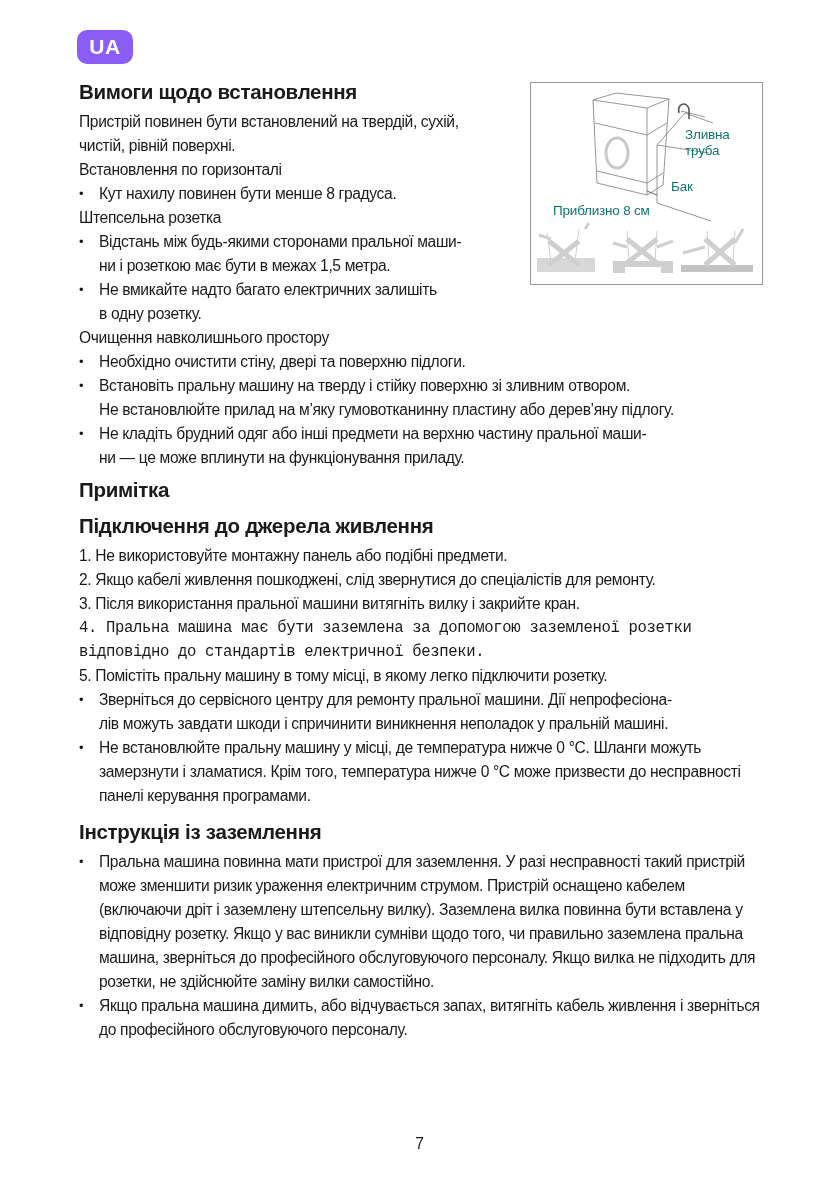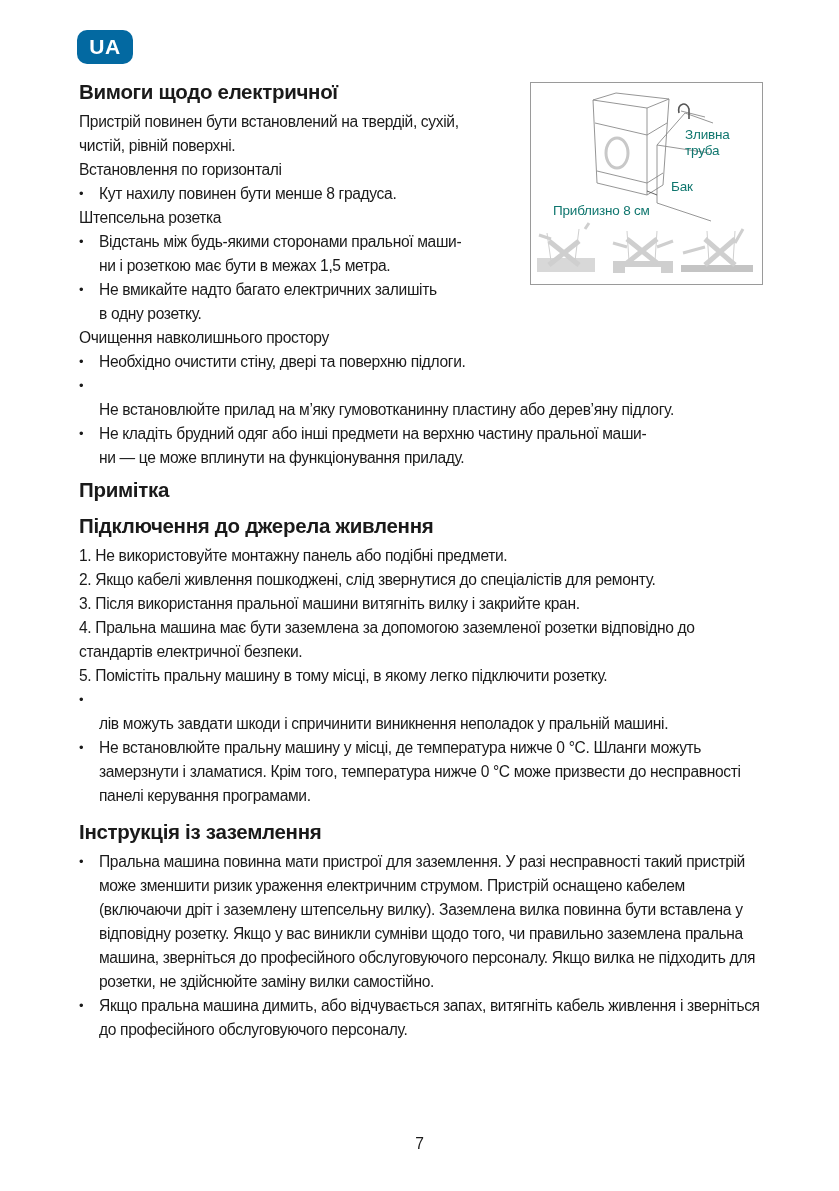--- a/index.html
+++ b/index.html
@@ -2,21 +2,21 @@
 <html><head>
   <meta charset="utf-8">
   <style>
     html, body { margin: 0; padding: 0; background: #ffffff; }
     body {
       width: 839px; height: 1191px; position: relative; overflow: hidden;
       font-family: "Liberation Sans", sans-serif; color: #1a1a1a;
     }
     .lang-badge {
       position: absolute; left: 77px; top: 30px; width: 56px; height: 34px;
-      background: #0369a1; border-radius: 10px; color: #ffffff;
+      background: #8b5cf6; border-radius: 10px; color: #ffffff;
       font-weight: bold; font-size: 21px; line-height: 34px; text-align: center;
       letter-spacing: 0.5px;
     }
     .content { position: absolute; left: 79px; top: 78px; width: 690px; }
     h2 {
       font-size: 20.5px; font-weight: bold; margin: 0; letter-spacing: -0.3px;
       color: #1a1a1a; line-height: 28px;
     }
     .p { font-size: 15.6px; line-height: 24px; letter-spacing: -0.35px; margin: 0; }
     .bullet { position: relative; padding-left: 20px; font-size: 15.6px; line-height: 24px; letter-spacing: -0.35px; }
@@ -77,57 +77,57 @@
   <div class="fig-label" style="left:154px;top:44px;">
     <div>Зливна</div>
     <div>труба</div>
   </div>
   <div class="fig-label" style="left:140px;top:96px;">Бак</div>
   <div class="fig-label" style="left:22px;top:120px;">Приблизно 8 см</div>
 </div>
 
 <div class="content">
 
-  <h2>Вимоги щодо електричної</h2>
+  <h2>Вимоги щодо встановлення</h2>
   <div class="sec1" style="margin-top:4px;">
     <p class="p" style="width:420px;">Пристрій повинен бути встановлений на твердій, сухій, чистій, рівній поверхні.</p>
     <p class="p">Встановлення по горизонталі</p>
     <div class="bullet">Кут нахилу повинен бути менше 8 градуса.</div>
     <p class="p">Штепсельна розетка</p>
     <div class="bullet" style="width:420px;">
       <span>Відстань між будь-якими сторонами пральної маши-</span><br>
       <span>ни і розеткою має бути в межах 1,5 метра.</span>
     </div>
     <div class="bullet" style="width:400px;">
       <span>Не вмикайте надто багато електричних залишіть</span><br>
       <span>в одну розетку.</span>
     </div>
   </div>
   <p class="p">Очищення навколишнього простору</p>
   <div class="bullet">Необхідно очистити стіну, двері та поверхню підлоги.</div>
   <div class="bullet" style="width:690px;">
-    <br>
+    <span>Встановіть пральну машину на тверду і стійку поверхню зі зливним отвором.</span><br>
     <span>Не встановлюйте прилад на м’яку гумовотканинну пластину або дерев’яну підлогу.</span>
   </div>
   <div class="bullet">
     <span>Не кладіть брудний одяг або інші предмети на верхню частину пральної маши-</span><br>
     <span>ни — це може вплинути на функціонування приладу.</span>
   </div>
 
   <h2 style="margin-top:6px;">Примітка</h2>
 
   <h2 style="margin-top:8px;">Підключення до джерела живлення</h2>
   <div style="margin-top:4px;">
     <p class="p">1. Не використовуйте монтажну панель або подібні предмети.</p>
     <p class="p">2. Якщо кабелі живлення пошкоджені, слід звернутися до спеціалістів для ремонту.</p>
     <p class="p">3. Після використання пральної машини витягніть вилку і закрийте кран.</p>
-    <p class="p" style="width:680px;">4. Пральна машина має бути заземлена за допомогою заземленої розетки відповідно до стандартів електричної безпеки.</p>
+    <p class="p" style="width:680px;font-family:Liberation Mono, monospace;">4. Пральна машина має бути заземлена за допомогою заземленої розетки відповідно до стандартів електричної безпеки.</p>
     <p class="p">5. Помістіть пральну машину в тому місці, в якому легко підключити розетку.</p>
     <div class="bullet">
-      <br>
+      <span>Зверніться до сервісного центру для ремонту пральної машини. Дії непрофесіона-</span><br>
       <span>лів можуть завдати шкоди і спричинити виникнення неполадок у пральній машині.</span>
     </div>
     <div class="bullet" style="width:672px;">Не встановлюйте пральну машину у місці, де температура нижче 0 °C. Шланги можуть замерзнути і зламатися. Крім того, температура нижче 0 °C може призвести до несправності панелі керування програмами.</div>
   </div>
 
   <h2 style="margin-top:10px;">Інструкція із заземлення</h2>
   <div style="margin-top:4px;">
     <div class="bullet" style="width:672px;">Пральна машина повинна мати пристрої для заземлення. У разі несправності такий пристрій може зменшити ризик ураження електричним струмом. Пристрій оснащено кабелем (включаючи дріт і заземлену штепсельну вилку). Заземлена вилка повинна бути вставлена у відповідну розетку. Якщо у вас виникли сумніви щодо того, чи правильно заземлена пральна машина, зверніться до професійного обслуговуючого персоналу. Якщо вилка не підходить для розетки, не здійснюйте заміну вилки самостійно.</div>
     <div class="bullet" style="width:672px;">Якщо пральна машина димить, або відчувається запах, витягніть кабель живлення і зверніться до професійного обслуговуючого персоналу.</div>
   </div>

